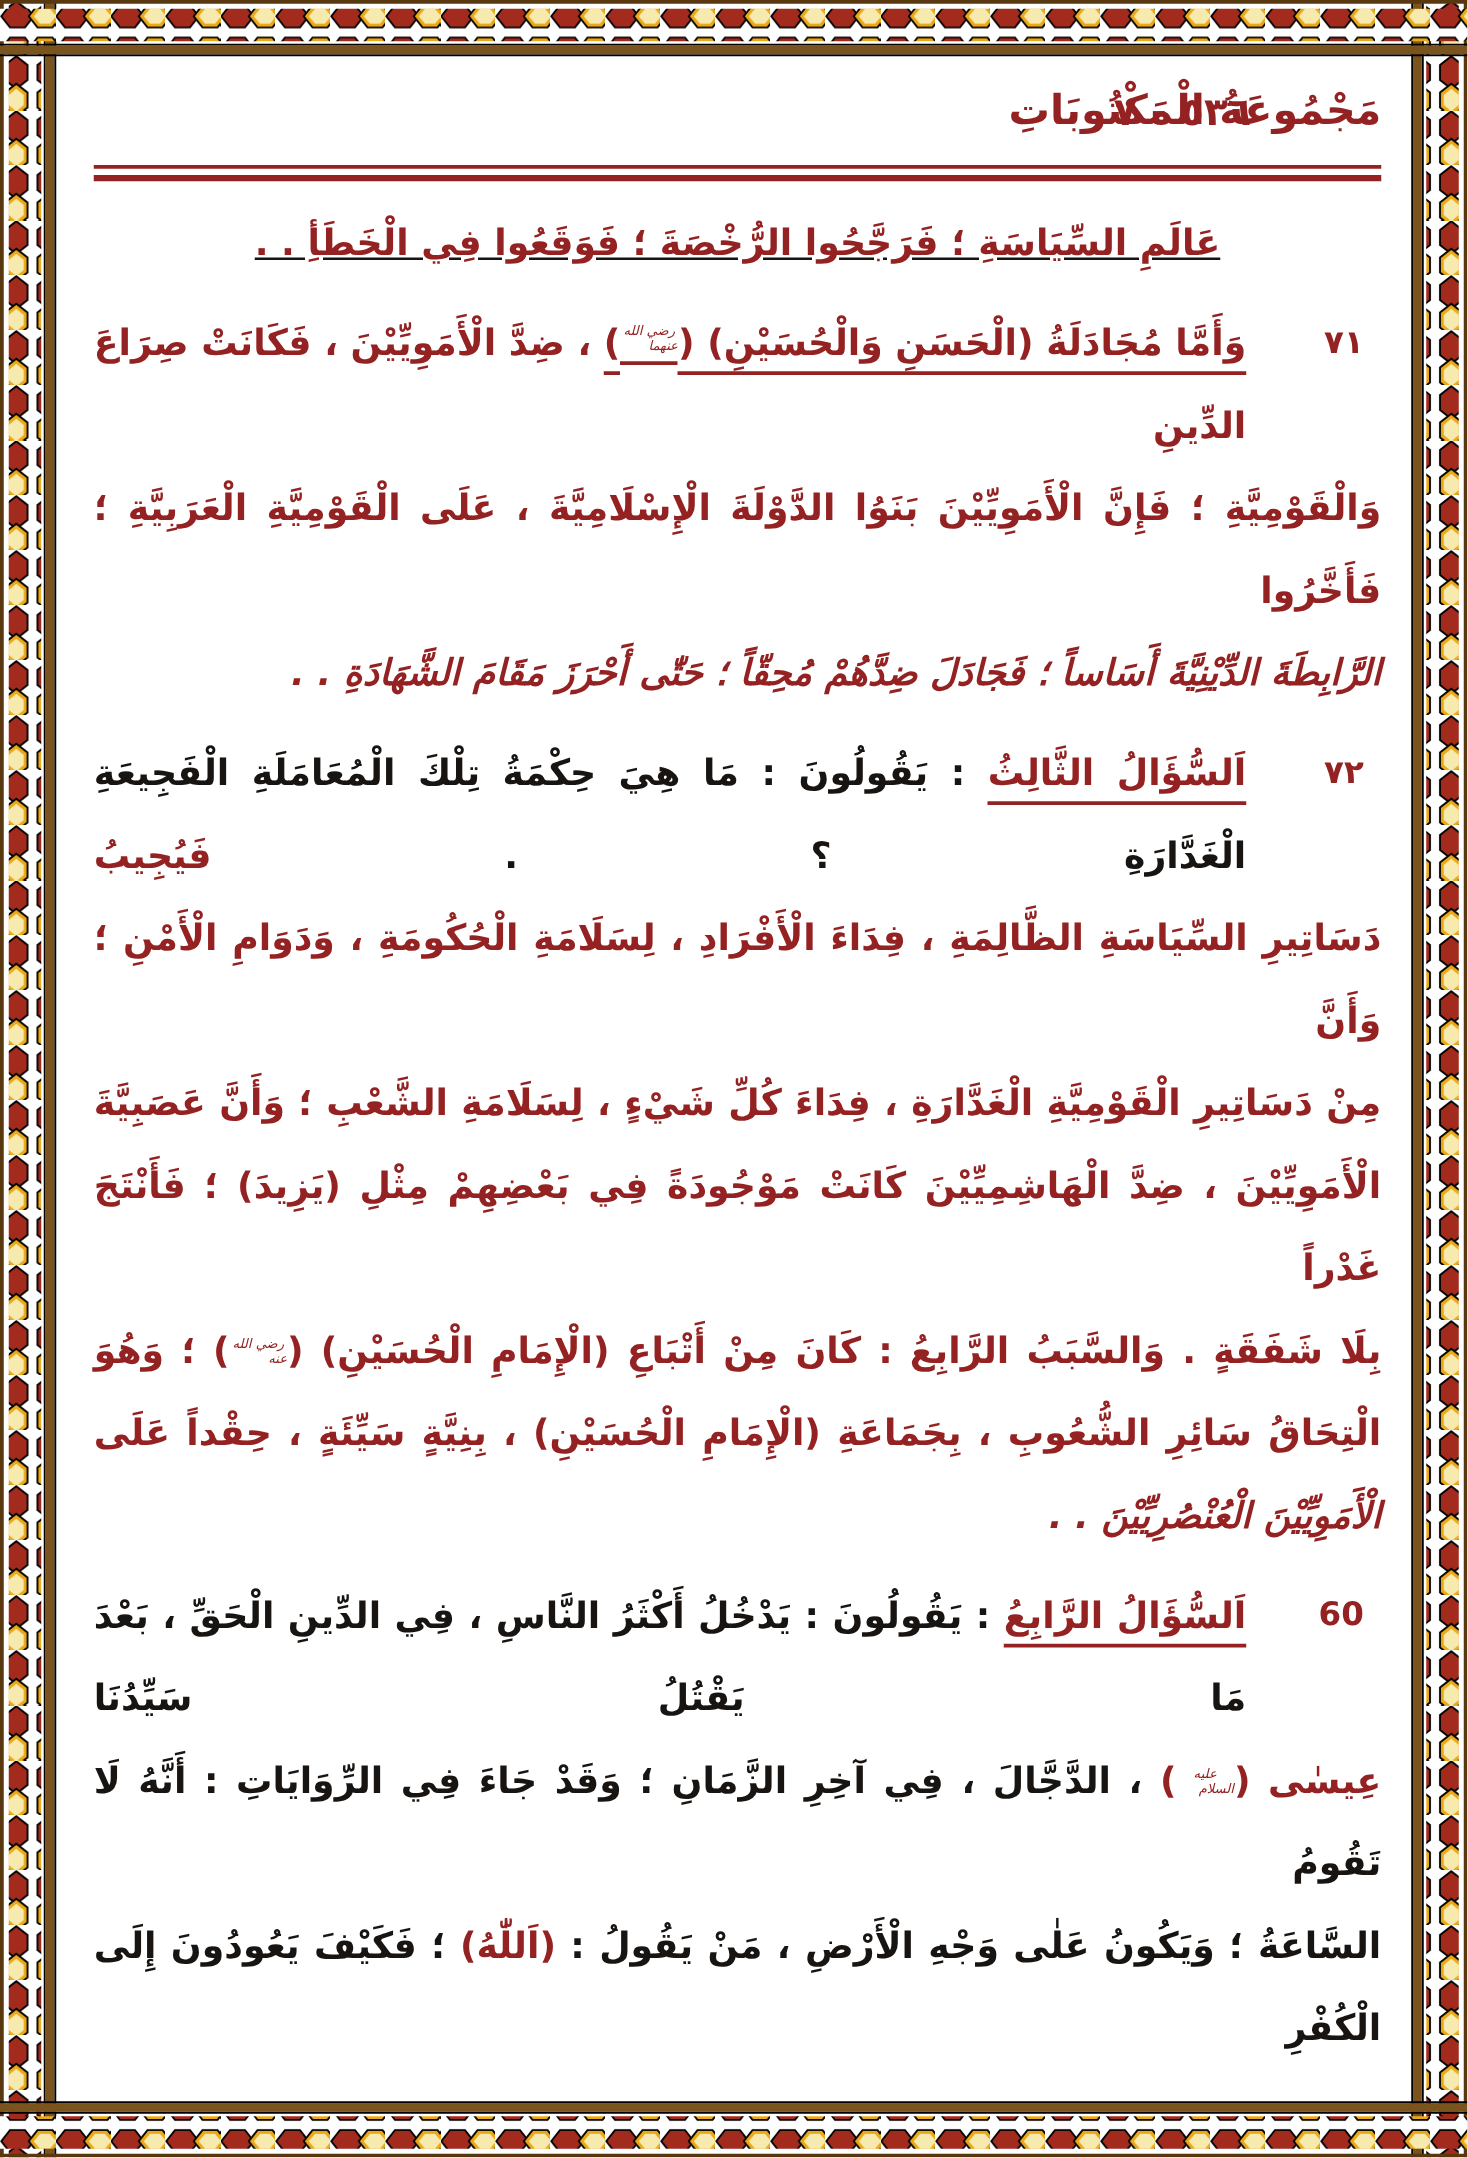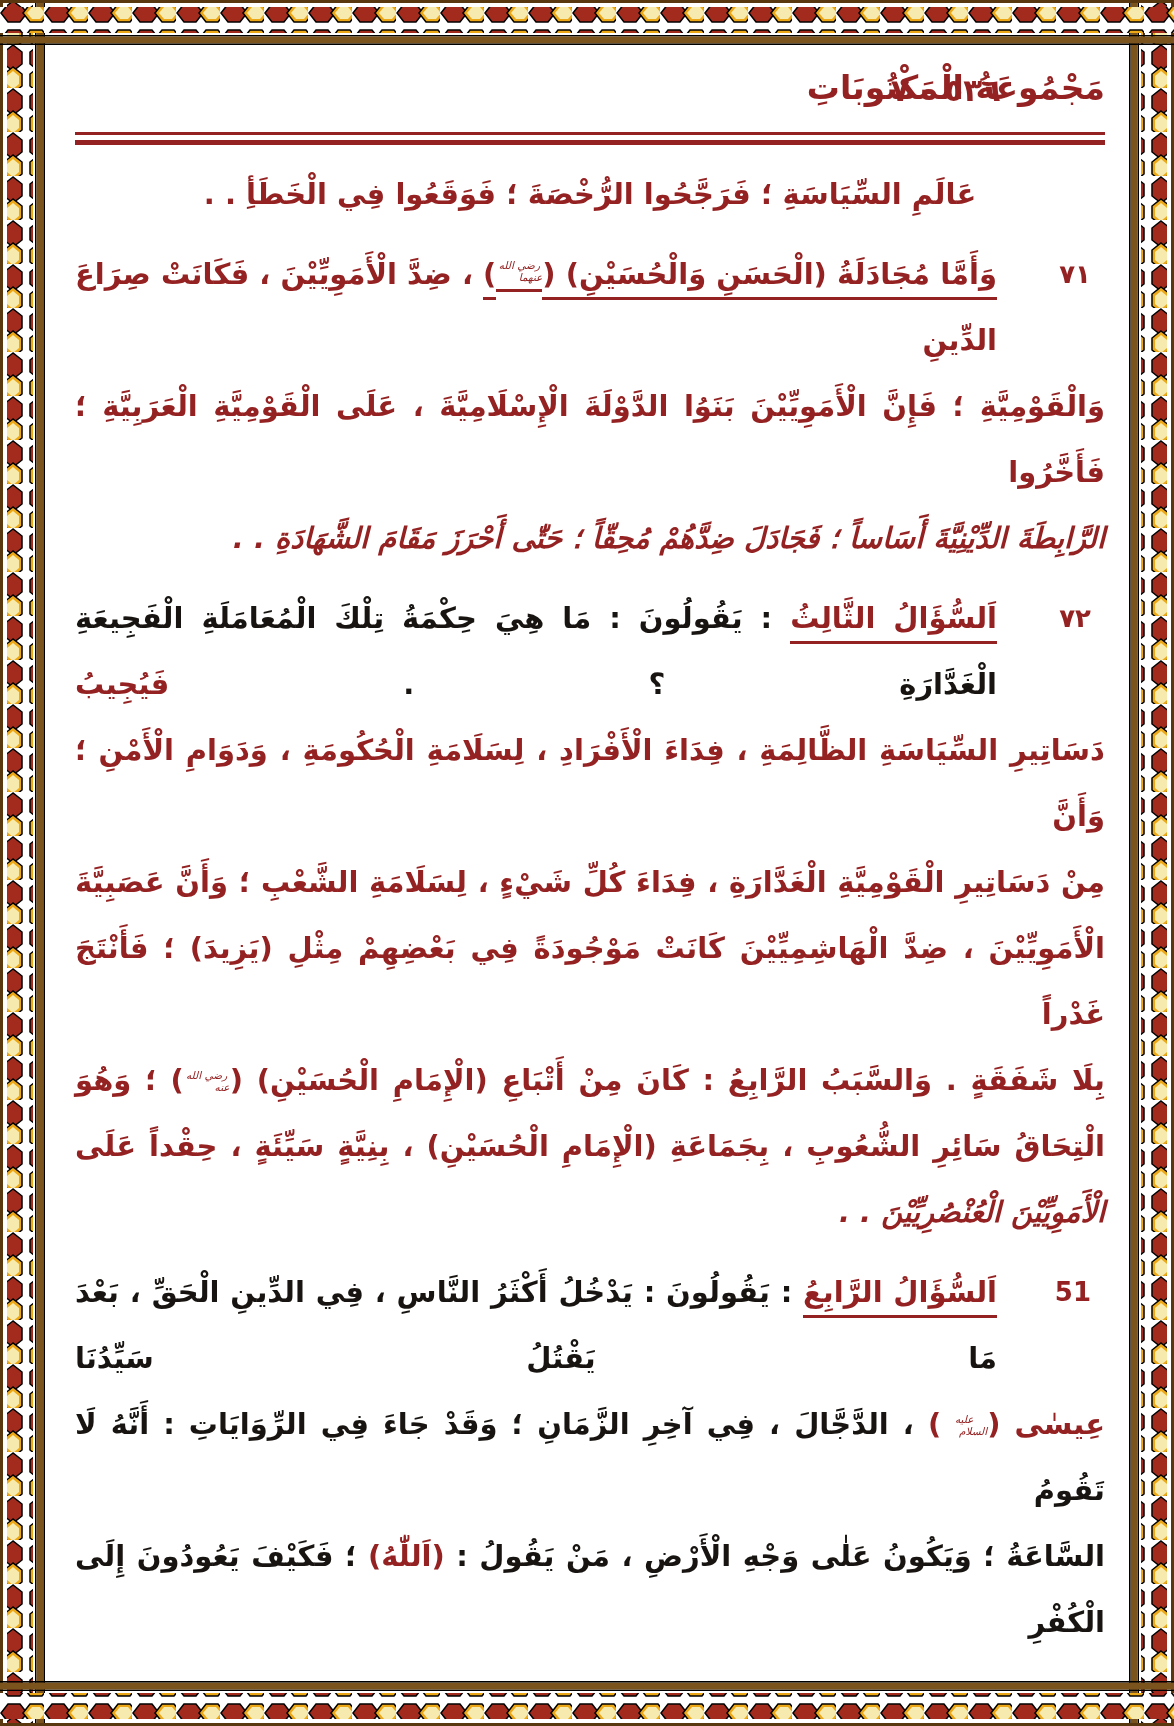--- a/index.html
+++ b/index.html
@@ -36,21 +36,21 @@
     border-top:3px solid var(--red);
     border-bottom:5px solid var(--red);
   }
   .textbody{margin-top:16px;}
   .block{position:relative;margin-top:6px;}
   .block.section{margin-top:14px;}
   .line{
     direction:rtl;text-align:justify;text-align-last:justify;
     font-size:29px;font-weight:700;line-height:66px;color:var(--ink);
   }
-  .line.center{text-align:left;text-align-last:center;}
+  .line.center{text-align:left;text-align-last:center;text-decoration:underline;}
   .line.end{text-align:right;text-align-last:right;font-style:italic;}
   .line.first{padding-right:108px;}
   .sec-num{
     position:absolute;right:14px;top:0;line-height:66px;
     font-size:26px;font-weight:700;color:var(--red);direction:rtl;
   }
   span.red{color:var(--red);}
   span.black{color:var(--ink);}
   .u{border-bottom:3px solid var(--red);padding-bottom:6px;}
   .roundel{
@@ -142,19 +142,19 @@
         <div class="sec-num">٧٢</div>
         <div class="line first"><span class="red u">اَلسُّؤَالُ الثَّالِثُ</span><span class="black"> : يَقُولُونَ : مَا هِيَ حِكْمَةُ تِلْكَ الْمُعَامَلَةِ الْفَجِيعَةِ الْغَدَّارَةِ ؟ . </span><span class="red">فَيُجِيبُ</span></div>
         <div class="line"><span class="red">دَسَاتِيرِ السِّيَاسَةِ الظَّالِمَةِ ، فِدَاءَ الْأَفْرَادِ ، لِسَلَامَةِ الْحُكُومَةِ ، وَدَوَامِ الْأَمْنِ ؛ وَأَنَّ</span></div>
         <div class="line"><span class="red">مِنْ دَسَاتِيرِ الْقَوْمِيَّةِ الْغَدَّارَةِ ، فِدَاءَ كُلِّ شَيْءٍ ، لِسَلَامَةِ الشَّعْبِ ؛ وَأَنَّ عَصَبِيَّةَ</span></div>
         <div class="line"><span class="red">الْأَمَوِيِّيْنَ ، ضِدَّ الْهَاشِمِيِّيْنَ كَانَتْ مَوْجُودَةً فِي بَعْضِهِمْ مِثْلِ (يَزِيدَ) ؛ فَأَنْتَجَ غَدْراً</span></div>
         <div class="line"><span class="red">بِلَا شَفَقَةٍ . وَالسَّبَبُ الرَّابِعُ : كَانَ مِنْ أَتْبَاعِ (الْإِمَامِ الْحُسَيْنِ) (</span><span class="roundel red">رضي الله عنه</span><span class="red">) ؛ وَهُوَ</span></div>
         <div class="line"><span class="red">الْتِحَاقُ سَائِرِ الشُّعُوبِ ، بِجَمَاعَةِ (الْإِمَامِ الْحُسَيْنِ) ، بِنِيَّةٍ سَيِّئَةٍ ، حِقْداً عَلَى</span></div>
         <div class="line end"><span class="red">الْأَمَوِيِّيْنَ الْعُنْصُرِيِّيْنَ . .</span></div>
       </div>
       <div class="block section">
-        <div class="sec-num">51</div>
+        <div class="sec-num">60</div>
         <div class="line first"><span class="red u">اَلسُّؤَالُ الرَّابِعُ</span><span class="black"> : يَقُولُونَ : يَدْخُلُ أَكْثَرُ النَّاسِ ، فِي الدِّينِ الْحَقِّ ، بَعْدَ مَا يَقْتُلُ سَيِّدُنَا</span></div>
         <div class="line"><span class="red">عِيسٰى (</span><span class="roundel red">عليه السلام</span><span class="red">)</span><span class="black"> ، الدَّجَّالَ ، فِي آخِرِ الزَّمَانِ ؛ وَقَدْ جَاءَ فِي الرِّوَايَاتِ : أَنَّهُ لَا تَقُومُ</span></div>
         <div class="line"><span class="black">السَّاعَةُ ؛ وَيَكُونُ عَلٰى وَجْهِ الْأَرْضِ ، مَنْ يَقُولُ : </span><span class="red">(اَللّٰهُ)</span><span class="black"> ؛ فَكَيْفَ يَعُودُونَ إِلَى الْكُفْرِ</span></div>
       </div>
     </div>
 </div>
 
 </body></html>

